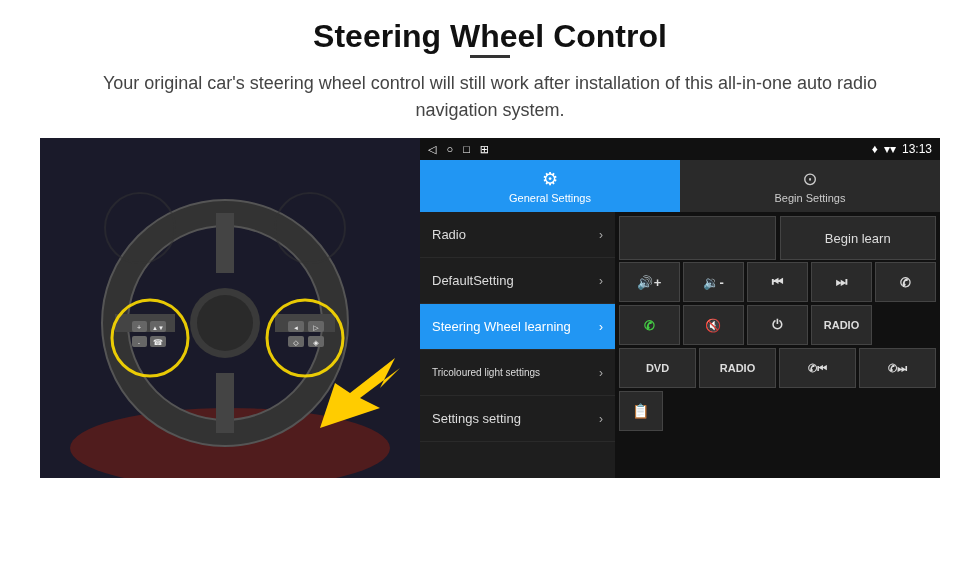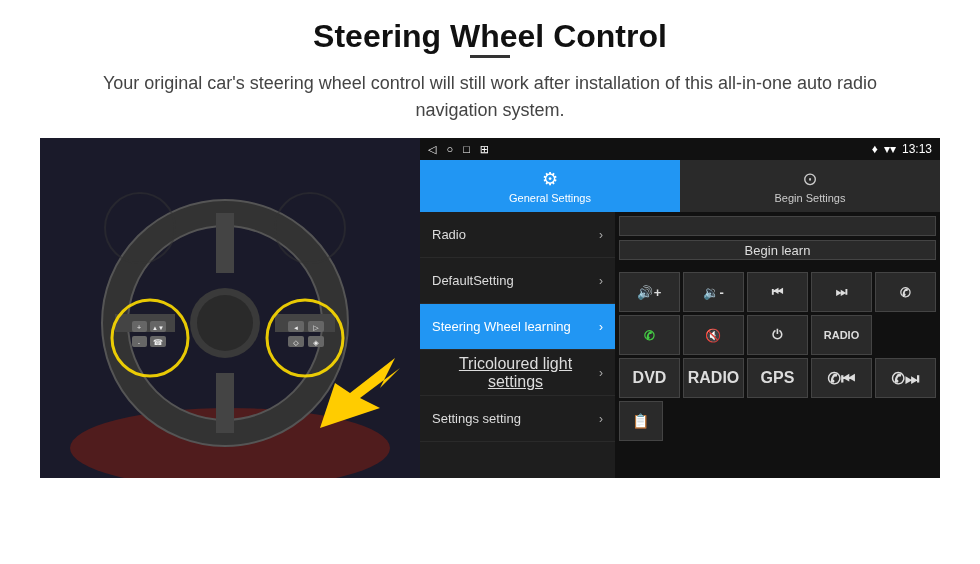--- a/index.html
+++ b/index.html
@@ -91,21 +91,20 @@
     }
     .tab-item.inactive {
       background: #2a2a2a;
       color: #ccc;
     }
     .tab-icon { font-size: 18px; margin-bottom: 2px; }
     
     .main-content {
       display: flex;
       flex: 1;
-      text-align: center;
     }
     
     .menu-list {
       width: 195px;
       background: #1e1e1e;
       display: flex;
       flex-direction: column;
     }
     .menu-item {
       display: flex;
@@ -127,23 +126,22 @@
     
     .controls-panel {
       flex: 1;
       background: #111;
       padding: 4px;
     }
     
     .radio-row {
       display: flex;
       gap: 4px;
-      margin-bottom: 12px;
+      margin-bottom: 2px;
       height: 44px;
-      flex-direction: column;
     }
     .radio-empty {
       flex: 1;
       background: #2a2a2a;
       border: 1px solid #444;
     }
     .begin-learn-btn {
       flex: 1;
       background: #2a2a2a;
       border: 1px solid #444;
@@ -180,21 +178,21 @@
       margin-top: 3px;
     }
     .bottom-btn {
       background: #2a2a2a;
       border: 1px solid #444;
       color: #ddd;
       height: 40px;
       display: flex;
       align-items: center;
       justify-content: center;
-      font-size: 16px;
+      font-size: 11px;
       cursor: pointer;
       font-weight: bold;
       flex: 1;
     }
     
     .whitelist-row {
       display: flex;
       align-items: center;
       gap: 4px;
       margin-top: 3px;
@@ -308,21 +306,21 @@
           </div>
           <div class="menu-item">
             <span>DefaultSetting</span>
             <span class="chevron">›</span>
           </div>
           <div class="menu-item active">
             <span>Steering Wheel learning</span>
             <span class="chevron">›</span>
           </div>
           <div class="menu-item">
-            <span style="font-size:16px;text-decoration:underline;">Tricoloured light settings</span>
+            <span style="font-size:10px;">Tricoloured light settings</span>
             <span class="chevron">›</span>
           </div>
           <div class="menu-item">
             <span>Settings setting</span>
             <span class="chevron">›</span>
           </div>
         </div>
 
         <div class="controls-panel">
 
@@ -367,23 +365,20 @@
           </div>
 
           <div class="bottom-row">
             <div class="bottom-btn">
               <span>DVD</span>
             </div>
             <div class="bottom-btn">
               <span>RADIO</span>
             </div>
             <div class="bottom-btn">
-              <span>GPS</span>
-            </div>
-            <div class="bottom-btn">
               <span>✆⏮</span>
             </div>
             <div class="bottom-btn">
               <span>✆⏭</span>
             </div>
           </div>
 
           <div class="whitelist-row">
             <div class="whitelist-btn">
               <span>📋</span>

